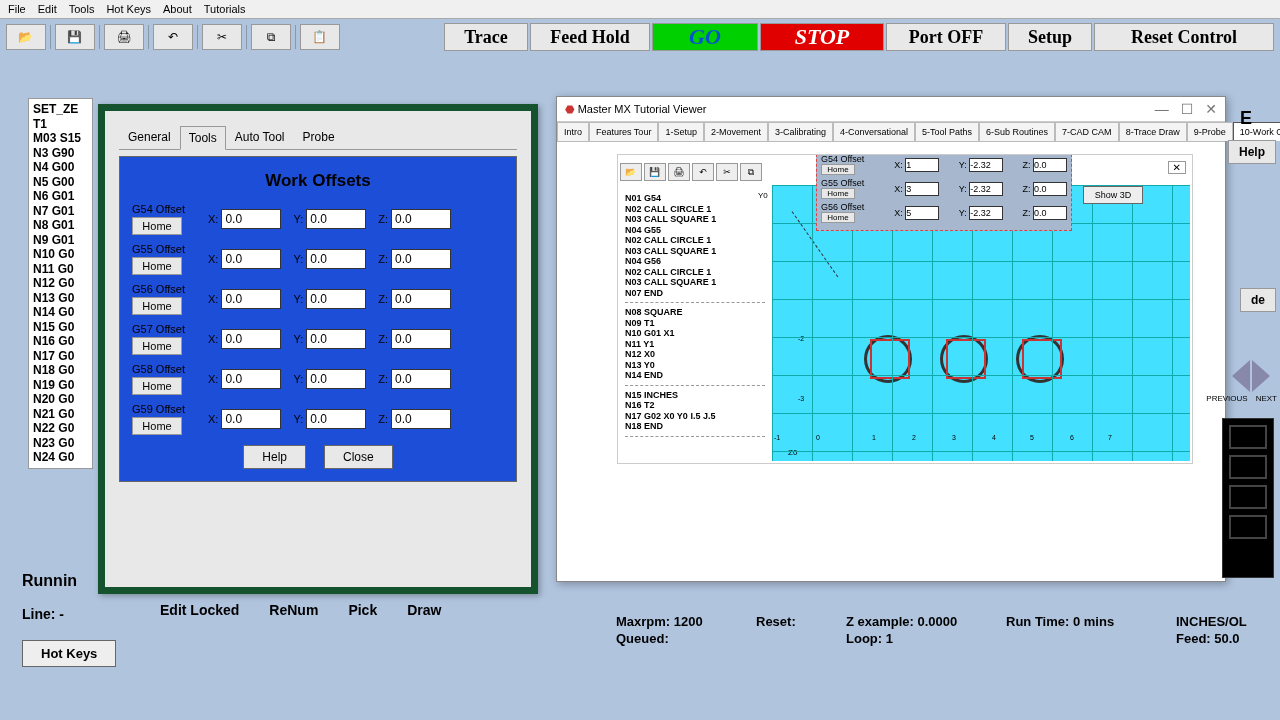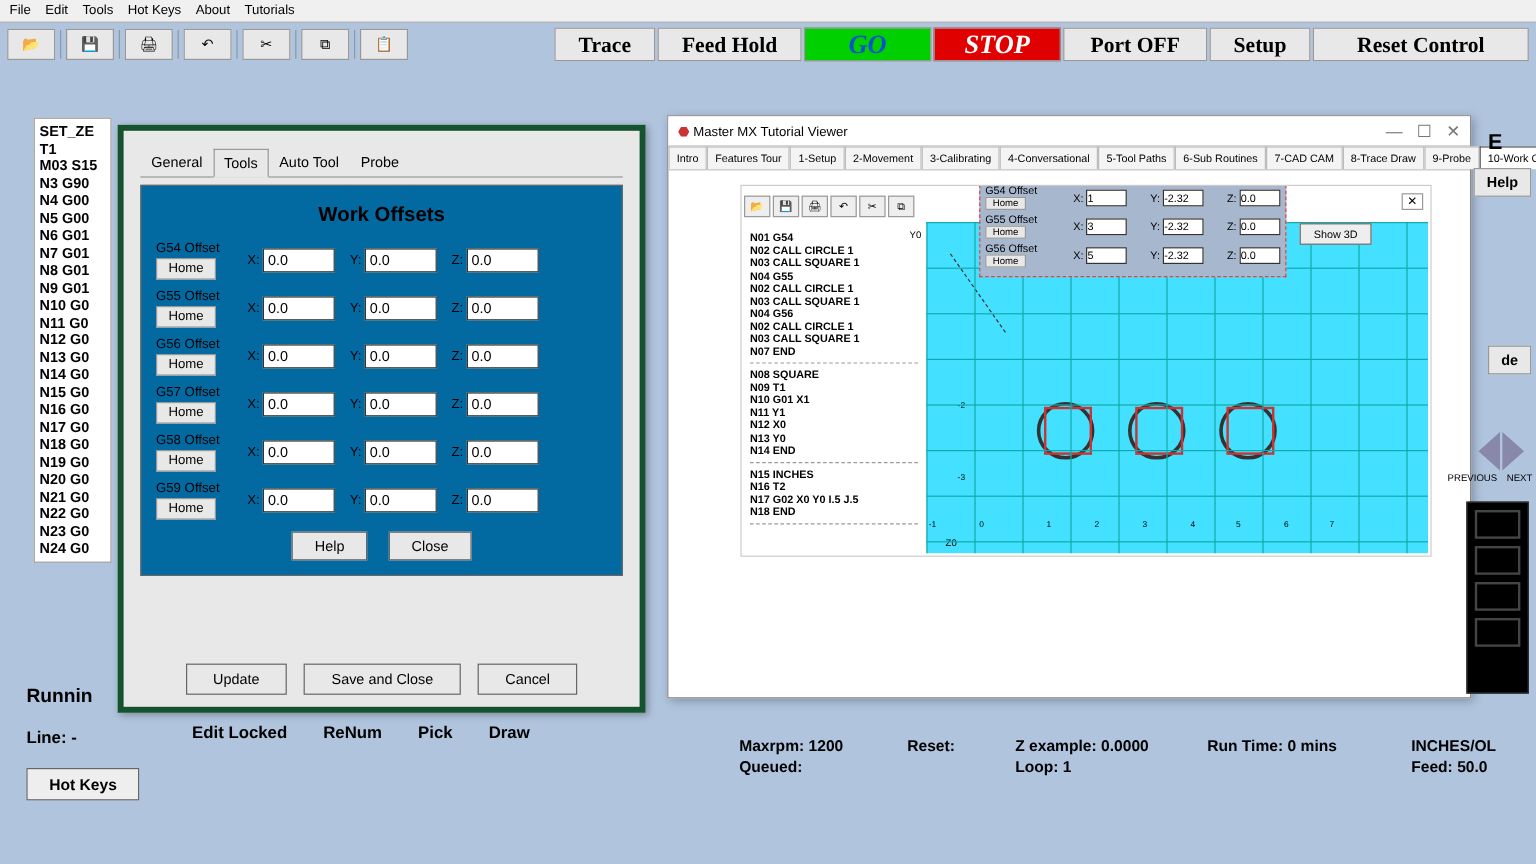--- a/index.html
+++ b/index.html
@@ -7,25 +7,25 @@
 .menubar { background: #f0f0f0; border-bottom: 1px solid #aaa; padding: 3px 8px; font-size: 11px; display: flex; gap: 12px; }
 .menubar span { cursor: pointer; }
 .toolbar { background: #b0c4de; padding: 4px 6px; display: flex; gap: 2px; align-items: center; }
 .tool-btn { width: 40px; height: 26px; background: #e8e8e8; border: 1px solid #999; display: flex; align-items: center; justify-content: center; cursor: pointer; font-size: 12px; }
 .sep { width: 1px; height: 24px; background: #8899aa; margin: 0 2px; }
 .big-btn { height: 28px; background: #e8e8e8; border: 1px solid #999; display: flex; align-items: center; justify-content: center; cursor: pointer; font-size: 18px; font-weight: bold; font-family: Georgia, serif; }
 .big-btn.go { background: #00d000; color: #0055cc; font-style: italic; font-size: 22px; }
 .big-btn.stop { background: #e00000; color: #fff; font-style: italic; font-size: 22px; }
 .gcode-panel { position: absolute; left: 28px; top: 98px; width: 65px; background: #fff; border: 1px solid #999; padding: 3px 4px; font-size: 12px; font-family: Arial; line-height: 14.5px; font-weight: bold; }
 .gcode-panel div { white-space: nowrap; overflow: hidden; }
-.dialog { position: absolute; left: 98px; top: 104px; width: 440px; height: 490px; background: #e8e8e8; border: 5px solid #14532d; box-shadow: 2px 2px 6px rgba(0,0,0,0.3); }
+.dialog { position: absolute; left: 98px; top: 104px; width: 440px; height: 490px; background: #e8e8e8; border: 7px solid #14532d; box-shadow: 2px 2px 6px rgba(0,0,0,0.3); }
 .tabs { display: flex; margin: 14px 14px 0 14px; border-bottom: 1px solid #999; font-size: 12px; }
 .tab { padding: 4px 8px; border: 1px solid transparent; border-bottom: none; cursor: pointer; }
 .tab.active { background: #e8e8e8; border: 1px solid #999; border-bottom: 1px solid #e8e8e8; position: relative; top: 1px; }
-.inner-panel { margin: 6px 14px; background: #0369a1; border: 1px solid #666; padding: 8px 12px 12px 12px; }
+.inner-panel { margin: 6px 14px; background: #1d4ed8; border: 1px solid #666; padding: 8px 12px 12px 12px; }
 .panel-title { font-size: 17px; font-weight: bold; text-align: center; margin: 6px 0 12px 0; }
 .offset-row { display: flex; align-items: center; margin-bottom: 8px; font-size: 11px; }
 .offset-row .lbl-col { width: 64px; display: flex; flex-direction: column; gap: 2px; }
 .offset-row .offset-lbl { font-size: 11px; }
 .home-btn { background: #e8e8e8; border: 1px solid #999; padding: 2px 4px; font-size: 11px; text-align: center; cursor: pointer; width: 50px; }
 .ax { margin: 0 3px 0 12px; }
 .ax-input { width: 60px; height: 20px; border: 1px solid #333; background: #fff; font-size: 12px; padding: 1px 3px; }
 .row-btn { display: flex; gap: 18px; justify-content: center; margin-top: 10px; }
 .dlg-btn { background: #e8e8e8; border: 1px solid #666; padding: 4px 18px; font-size: 12px; cursor: pointer; }
 .dlg-bottom { position: absolute; bottom: 10px; left: 0; right: 0; display: flex; gap: 14px; justify-content: center; }
@@ -88,21 +88,21 @@
     <div class="sep"></div>
   <div class="tool-btn">✂</div>
     <div class="sep"></div>
   <div class="tool-btn">⧉</div>
     <div class="sep"></div>
   <div class="tool-btn">📋</div>
   <div style="flex:1"></div>
   <div class="big-btn" style="width:84px">Trace</div>
   <div class="big-btn" style="width:120px">Feed Hold</div>
   <div class="big-btn go" style="width:106px">GO</div>
-  <div class="big-btn stop" style="width:106px">STOP</div>
+  <div class="big-btn stop" style="width:124px">STOP</div>
   <div class="big-btn" style="width:120px">Port OFF</div>
   <div class="big-btn" style="width:84px">Setup</div>
   <div class="big-btn" style="width:180px">Reset Control</div>
 </div>
 
 <div class="gcode-panel" id="gcode-list">
     <div>SET_ZE</div>
     <div>T1</div>
     <div>M03 S15</div>
     <div>N3 G90</div>
@@ -209,25 +209,20 @@
   <span class="ax">Y:</span>
           <input class="ax-input" value="0.0" style="">
   <span class="ax">Z:</span>
           <input class="ax-input" value="0.0" style="">
         </div>
       </div>
     <div class="row-btn">
       <div class="dlg-btn">Help</div>
       <div class="dlg-btn">Close</div>
     </div>
-  </div>
-  <div class="dlg-bottom">
-    <div class="dlg-btn">Update</div>
-    <div class="dlg-btn">Save and Close</div>
-    <div class="dlg-btn">Cancel</div>
   </div>
 </div>
 
 <div class="tut-window">
   <div class="tut-title">
     <span><span style="color:#c33">⬣</span> <span>Master MX Tutorial Viewer</span></span>
     <span class="wc">
       <span>—</span>
       <span>☐</span>
       <span>✕</span>

